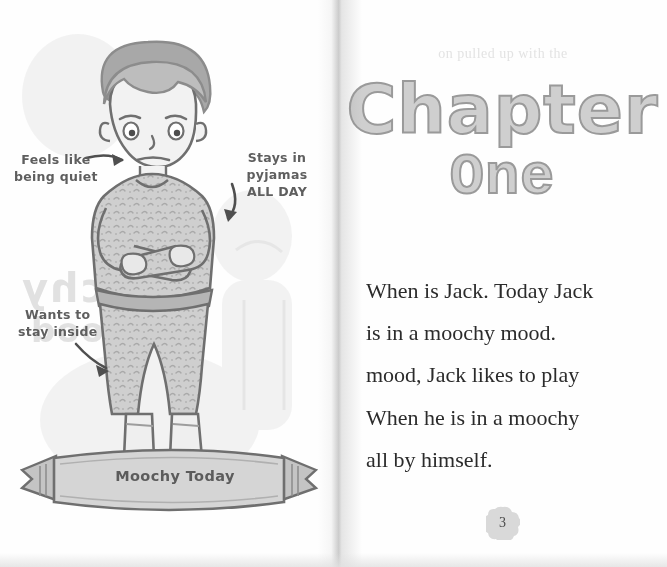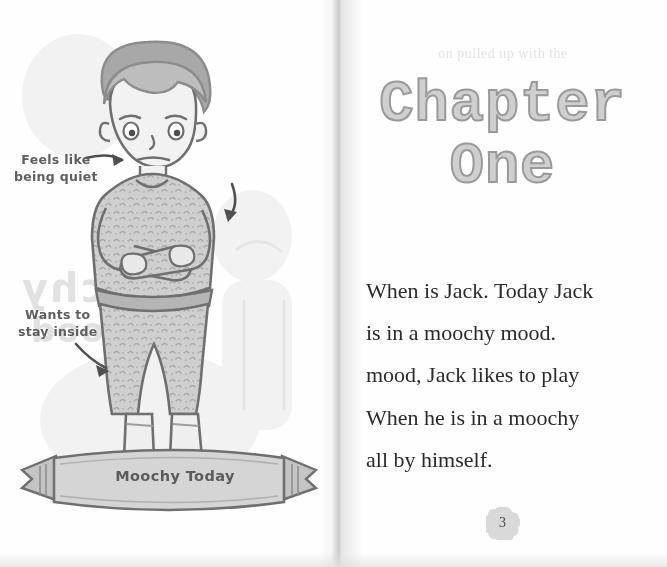--- a/index.html
+++ b/index.html
@@ -126,23 +126,22 @@
     width: 329px;
     text-align: center;
     font-family: "DejaVu Sans", sans-serif;
     font-weight: bold;
     color: #cfcfcf;
     -webkit-text-stroke: 2px #9a9a9a;
     line-height: .95;
   }
   .chapter-title .w1 {
     display: block;
-    font-size: 57px;
+    font-size: 68px;
     letter-spacing: 1px;
-    font-family: Liberation Mono, monospace;
   }
   .chapter-title .w2 {
     display: block;
     font-size: 57px;
     letter-spacing: 1px;
     margin-top: 8px;
     font-family: Liberation Mono, monospace;
   }
 
   .body-copy {
@@ -279,20 +278,21 @@
         <g stroke="#8f8f8f" stroke-width="1.6">
           <path d="M40 466 l0 30"></path>
             <path d="M46 464 l0 32"></path>
           <path d="M292 464 l0 32"></path>
             <path d="M298 466 l0 30"></path>
         </g>
       </g>
     </svg>
 
     <div class="hand l1">Feels like<br>being quiet</div>
+    <div class="hand l2">Stays in pyjamas<br>ALL DAY</div>
     <div class="hand l3">Wants to<br>stay inside</div>
 
     <div class="banner-text">Moochy Today</div>
   </div>
 
   <div class="page page-right">
 
     <div class="ghost-right-line">on pulled up with the</div>
 
     <div class="chapter-title">

